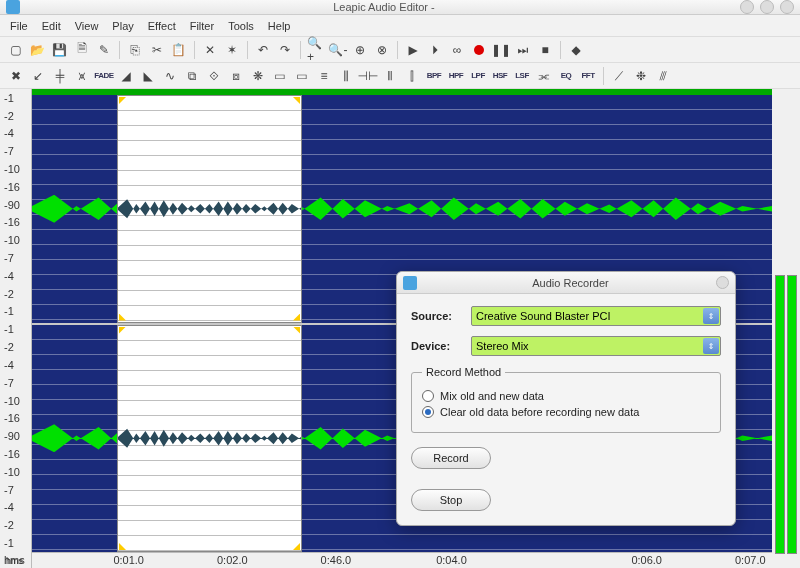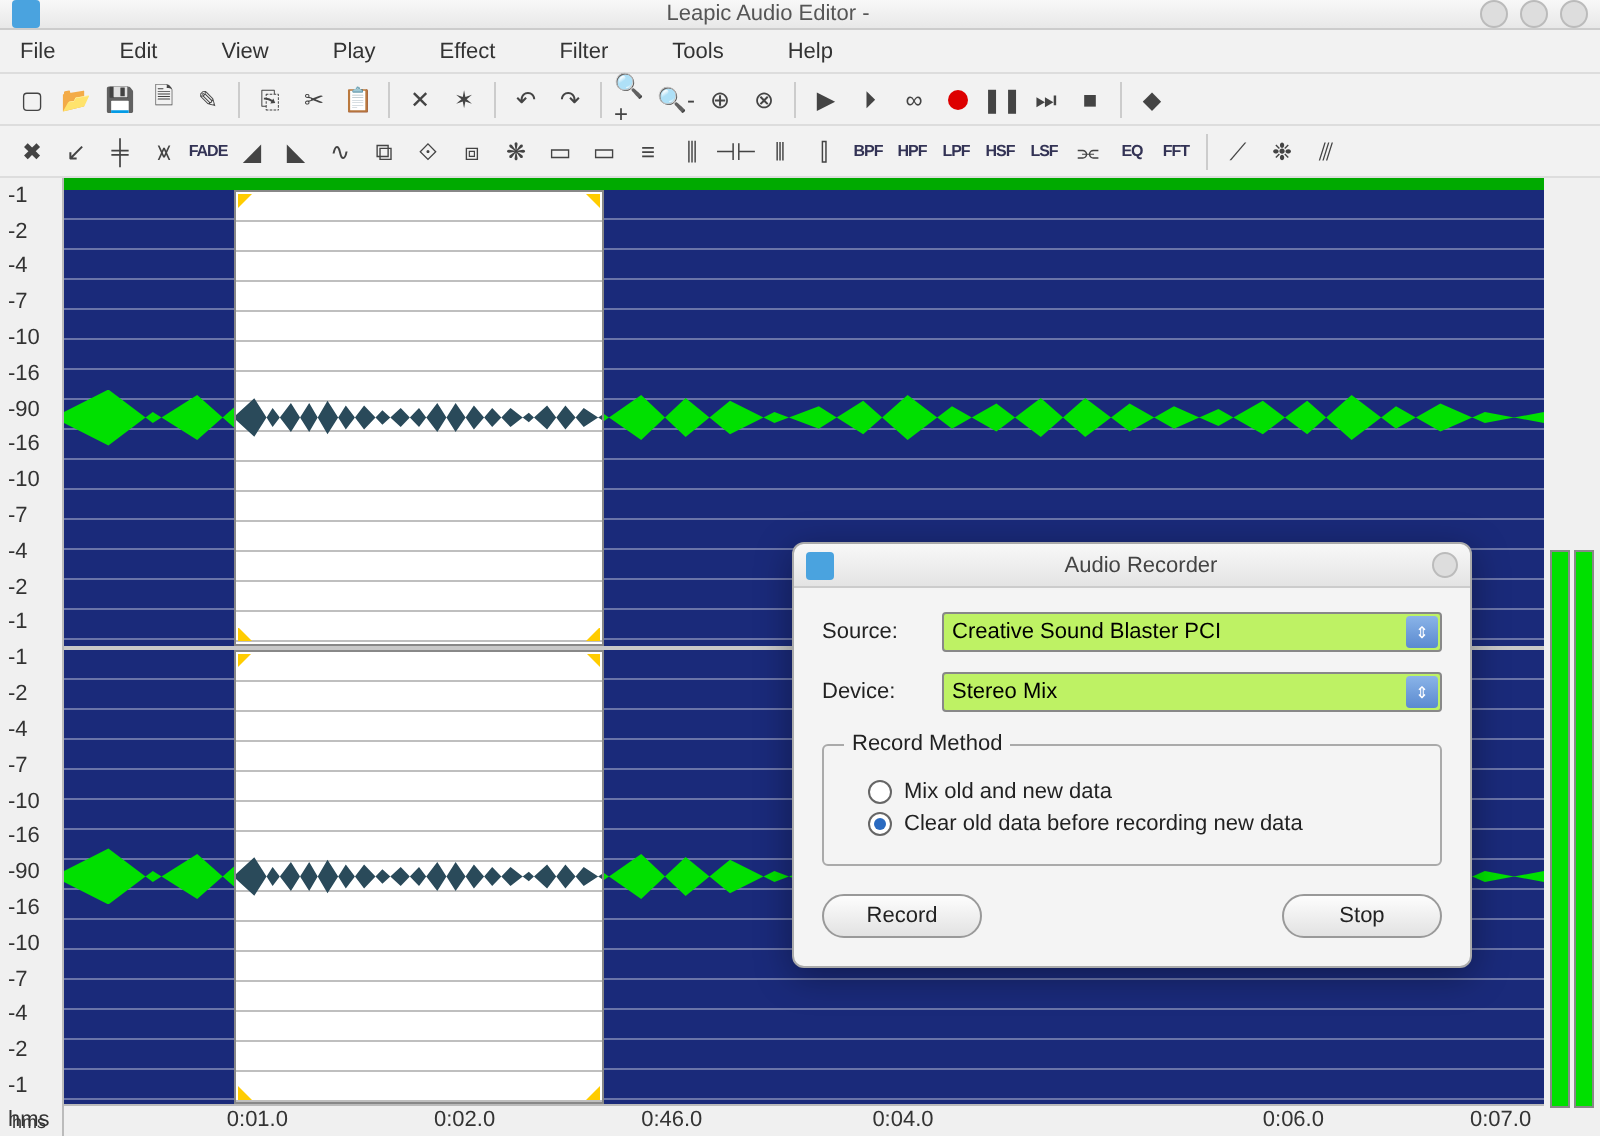--- a/index.html
+++ b/index.html
@@ -6,21 +6,21 @@
 body { background: #e8e8e8; width: 800px; height: 568px; overflow: hidden; display: flex; flex-direction: column; }
 
 
 .titlebar { height: 15px; background: linear-gradient(#f8f8f8,#e8e8e8); display: flex; align-items: center; padding: 0 6px; border-bottom: 1px solid #ccc; }
 .titlebar .app-icon { width: 14px; height: 14px; background: #4aa3df; margin-right: 8px; border-radius: 2px; }
 .titlebar .title { flex: 1; text-align: center; color: #555; }
 .titlebar .win-controls { display: flex; gap: 6px; }
 .titlebar .win-btn { width: 14px; height: 14px; border-radius: 50%; background: #ddd; border: 1px solid #bbb; }
 
 
-.menubar { height: 22px; display: flex; align-items: center; padding: 0 10px; gap: 32px; background: #f2f2f2; border-bottom: 1px solid #ddd; }
+.menubar { height: 22px; display: flex; align-items: center; padding: 0 10px; gap: 14px; background: #f2f2f2; border-bottom: 1px solid #ddd; }
 .menubar span { color: #333; cursor: default; }
 
 
 .toolbar { height: 26px; display: flex; align-items: center; padding: 0 6px; gap: 2px; background: #f2f2f2; border-bottom: 1px solid #ddd; }
 .tb-btn { width: 20px; height: 20px; display: flex; align-items: center; justify-content: center; border: 1px solid transparent; border-radius: 2px; font-size: 12px; color: #444; }
 .tb-sep { width: 1px; height: 18px; background: #ccc; margin: 0 3px; }
 .rec-dot { width: 10px; height: 10px; background: #d00; border-radius: 50%; }
 
 
 .wave-area { flex: 1; display: flex; background: #fff; position: relative; }
@@ -50,29 +50,29 @@
 .time-ruler .tick { position: absolute; top: 1px; }
 
 
 .dialog { position: absolute; left: 396px; top: 182px; width: 340px; background: #f4f4f4; border: 1px solid #aaa; border-radius: 6px; box-shadow: 0 4px 18px rgba(0,0,0,.35); }
 .dlg-title { height: 22px; background: linear-gradient(#f8f8f8,#e4e4e4); border-bottom: 1px solid #ccc; display: flex; align-items: center; padding: 0 6px; border-radius: 6px 6px 0 0; }
 .dlg-title .dlg-icon { width: 14px; height: 14px; background: #4aa3df; margin-right: 8px; border-radius: 2px; }
 .dlg-title .dlg-text { flex: 1; text-align: center; color: #444; }
 .dlg-title .dlg-close { width: 13px; height: 13px; border-radius: 50%; background: #ddd; border: 1px solid #bbb; }
 .dlg-body { padding: 12px 14px 14px 14px; }
 .form-row { display: flex; align-items: center; margin-bottom: 10px; gap: 8px; }
-.form-row label { width: 52px; color: #222; }
+.form-row label { width: 52px; color: #222; font-weight: bold; }
 .combo { flex: 1; height: 20px; background: #bef264; border: 1px solid #888; border-radius: 2px; display: flex; align-items: center; padding: 0 4px; position: relative; }
 .combo .arrow { position: absolute; right: 1px; top: 1px; bottom: 1px; width: 16px; background: linear-gradient(#8ab4e8,#5a8ad0); border-radius: 2px; display: flex; align-items: center; justify-content: center; color: #fff; font-size: 8px; }
 fieldset { border: 1px solid #aaa; border-radius: 3px; padding: 8px 10px 10px 10px; margin-bottom: 14px; }
 legend { padding: 0 4px; color: #222; }
-.radio-row { display: flex; align-items: flex-end; gap: 6px; margin: 4px 12px; color: #222; }
+.radio-row { display: flex; align-items: flex-end; gap: 6px; margin: 4px 0; color: #222; }
 .radio { width: 12px; height: 12px; border: 1px solid #666; border-radius: 50%; display: flex; align-items: center; justify-content: center; background: #fff; }
 .radio.checked::after { content: ""; width: 6px; height: 6px; background: #2a6ac0; border-radius: 50%; }
-.btn-row { display: flex; justify-content: space-between; gap: 20px; }
+.btn-row { display: flex; justify-content: flex-end; gap: 20px; flex-direction: column; }
 .btn { width: 80px; height: 22px; background: linear-gradient(#fdfdfd,#e2e2e2); border: 1px solid #999; border-radius: 11px; display: flex; align-items: center; justify-content: center; color: #222; }
 
 .txt-label { font-size: 8px; color: #335; font-weight: bold; letter-spacing: -0.5px; }
 </style>
 </head>
 <body>
 
 <div class="titlebar">
   <div class="app-icon"></div>
   <div class="title">Leapic Audio Editor -</div>

